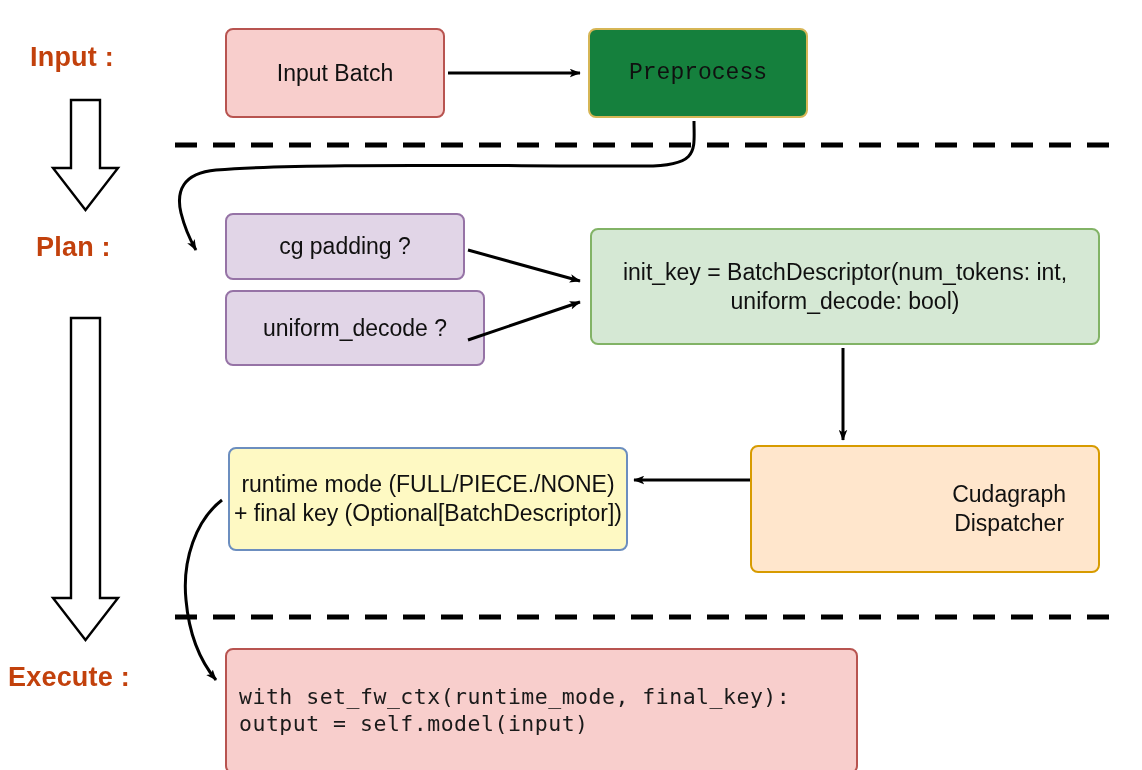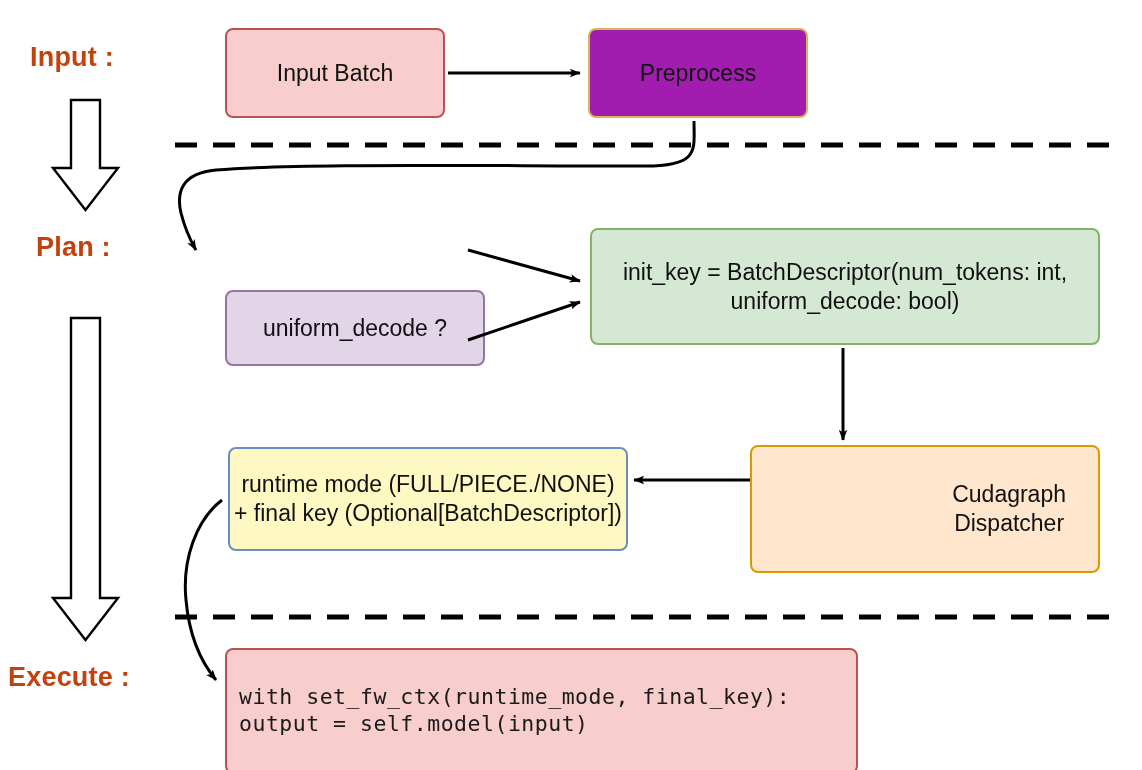--- a/index.html
+++ b/index.html
@@ -17,21 +17,21 @@
 
   .node{
     position:absolute;box-sizing:border-box;
     display:flex;align-items:center;justify-content:center;
     text-align:center;border-radius:8px;border-style:solid;border-width:2px;
     font-size:23px;color:#101010;line-height:1.25;
   }
   .node .txt{display:block;white-space:pre-line;}
 
   .n-pink{background:#f8cecc;border-color:#b85450;}
-  .n-yellow{background:#a21caf;border-color:#d6b656;}
+  .n-yellow{background:#15803d;border-color:#d6b656;font-family:Liberation Mono, monospace;}
   .n-purple{background:#e1d5e7;border-color:#9673a6;}
   .n-green{background:#d5e8d4;border-color:#82b366;}
   .n-blue{background:#fef9c3;border-color:#6c8ebf;text-align:center;}
   .n-orange-outer{background:#ffe6cc;border-color:#d79b00;}
   .n-orange-inner{background:#fad7c3;border-color:#d79b00;}
 
   #node-code{
     font-family:"DejaVu Serif","Liberation Serif",serif;
     font-size:22px;justify-content:flex-start;align-items:center;
     padding-left:12px;
@@ -54,20 +54,23 @@
   <div class="stage-label" style="left:8px;top:662px;">Execute :</div>
 
   <div class="node n-pink" id="node-input-batch" style="left:225px;top:28px;width:220px;height:90px;">
     <span class="txt">Input Batch</span>
   </div>
 
   <div class="node n-yellow" id="node-preprocess" style="left:588px;top:28px;width:220px;height:90px;">
     <span class="txt">Preprocess</span>
   </div>
 
+  <div class="node n-purple" id="node-cg-padding" style="left:225px;top:213px;width:240px;height:67px;">
+    <span class="txt">cg padding ?</span>
+  </div>
 
   <div class="node n-purple" id="node-uniform-decode" style="left:225px;top:290px;width:260px;height:76px;">
     <span class="txt">uniform_decode ?</span>
   </div>
 
   <div class="node n-green" id="node-init-key" style="left:590px;top:228px;width:510px;height:117px;">
     <span class="txt">init_key = BatchDescriptor(num_tokens: int,
 uniform_decode: bool)</span>
   </div>
 

